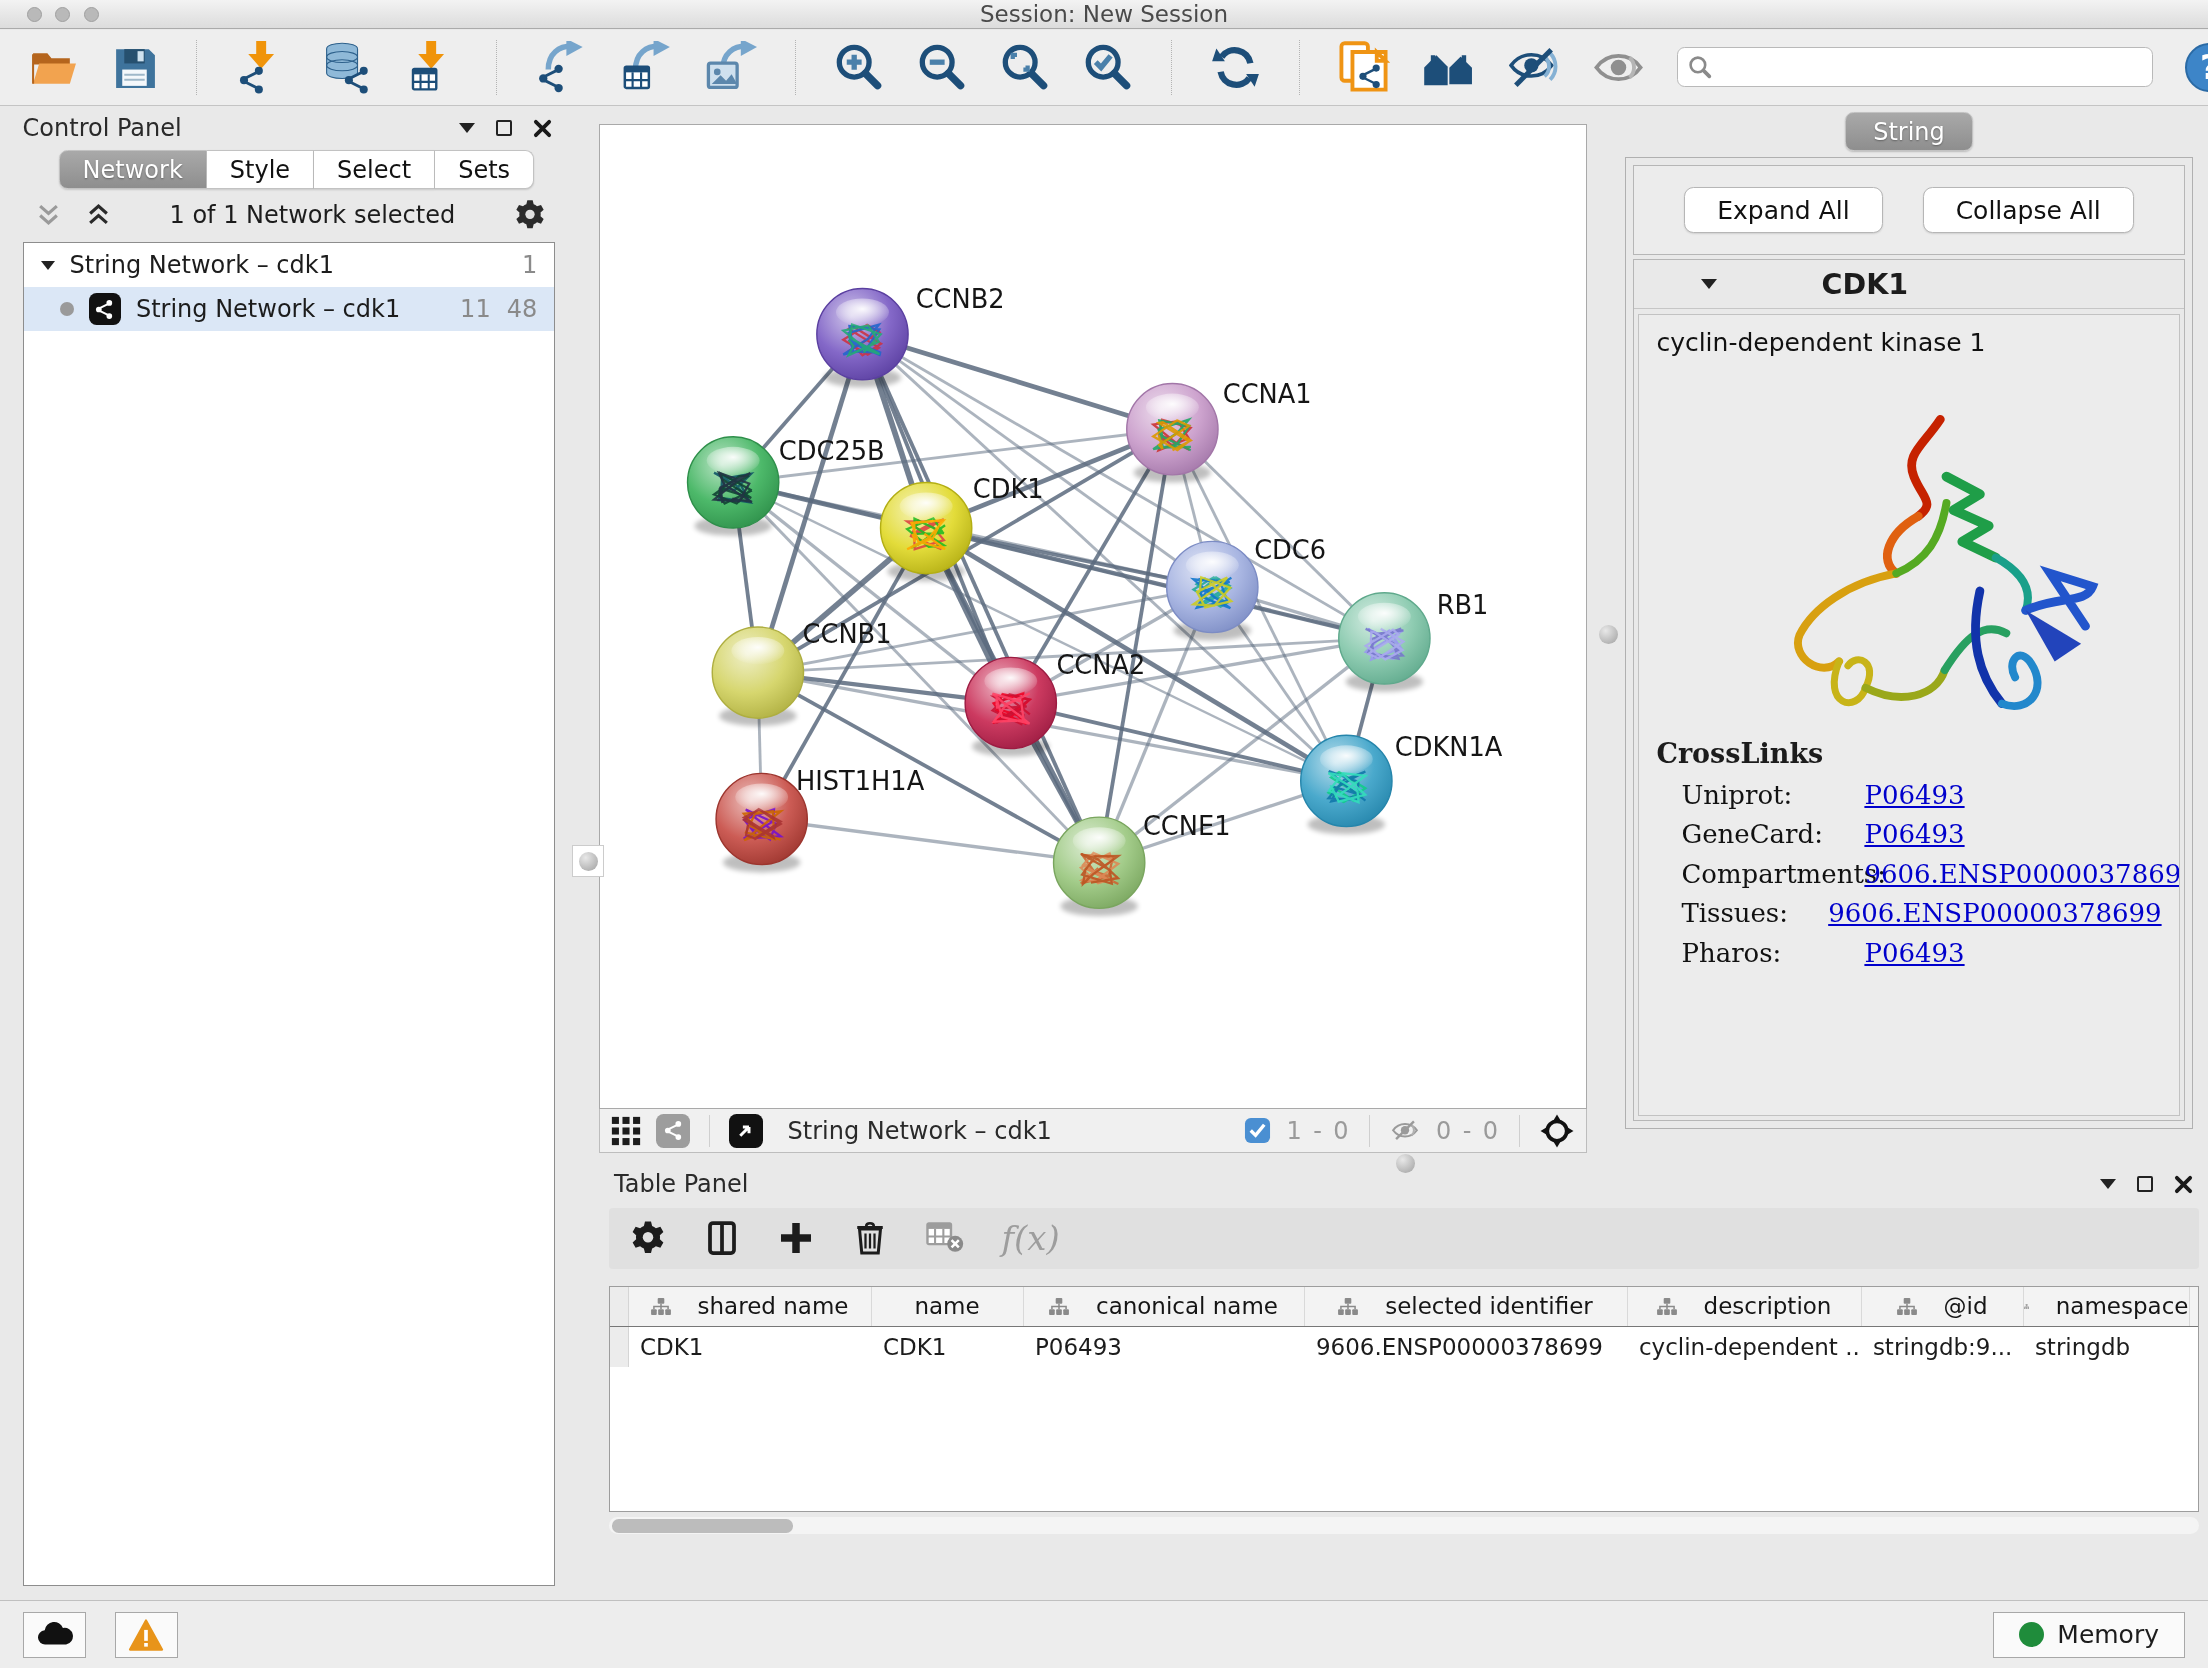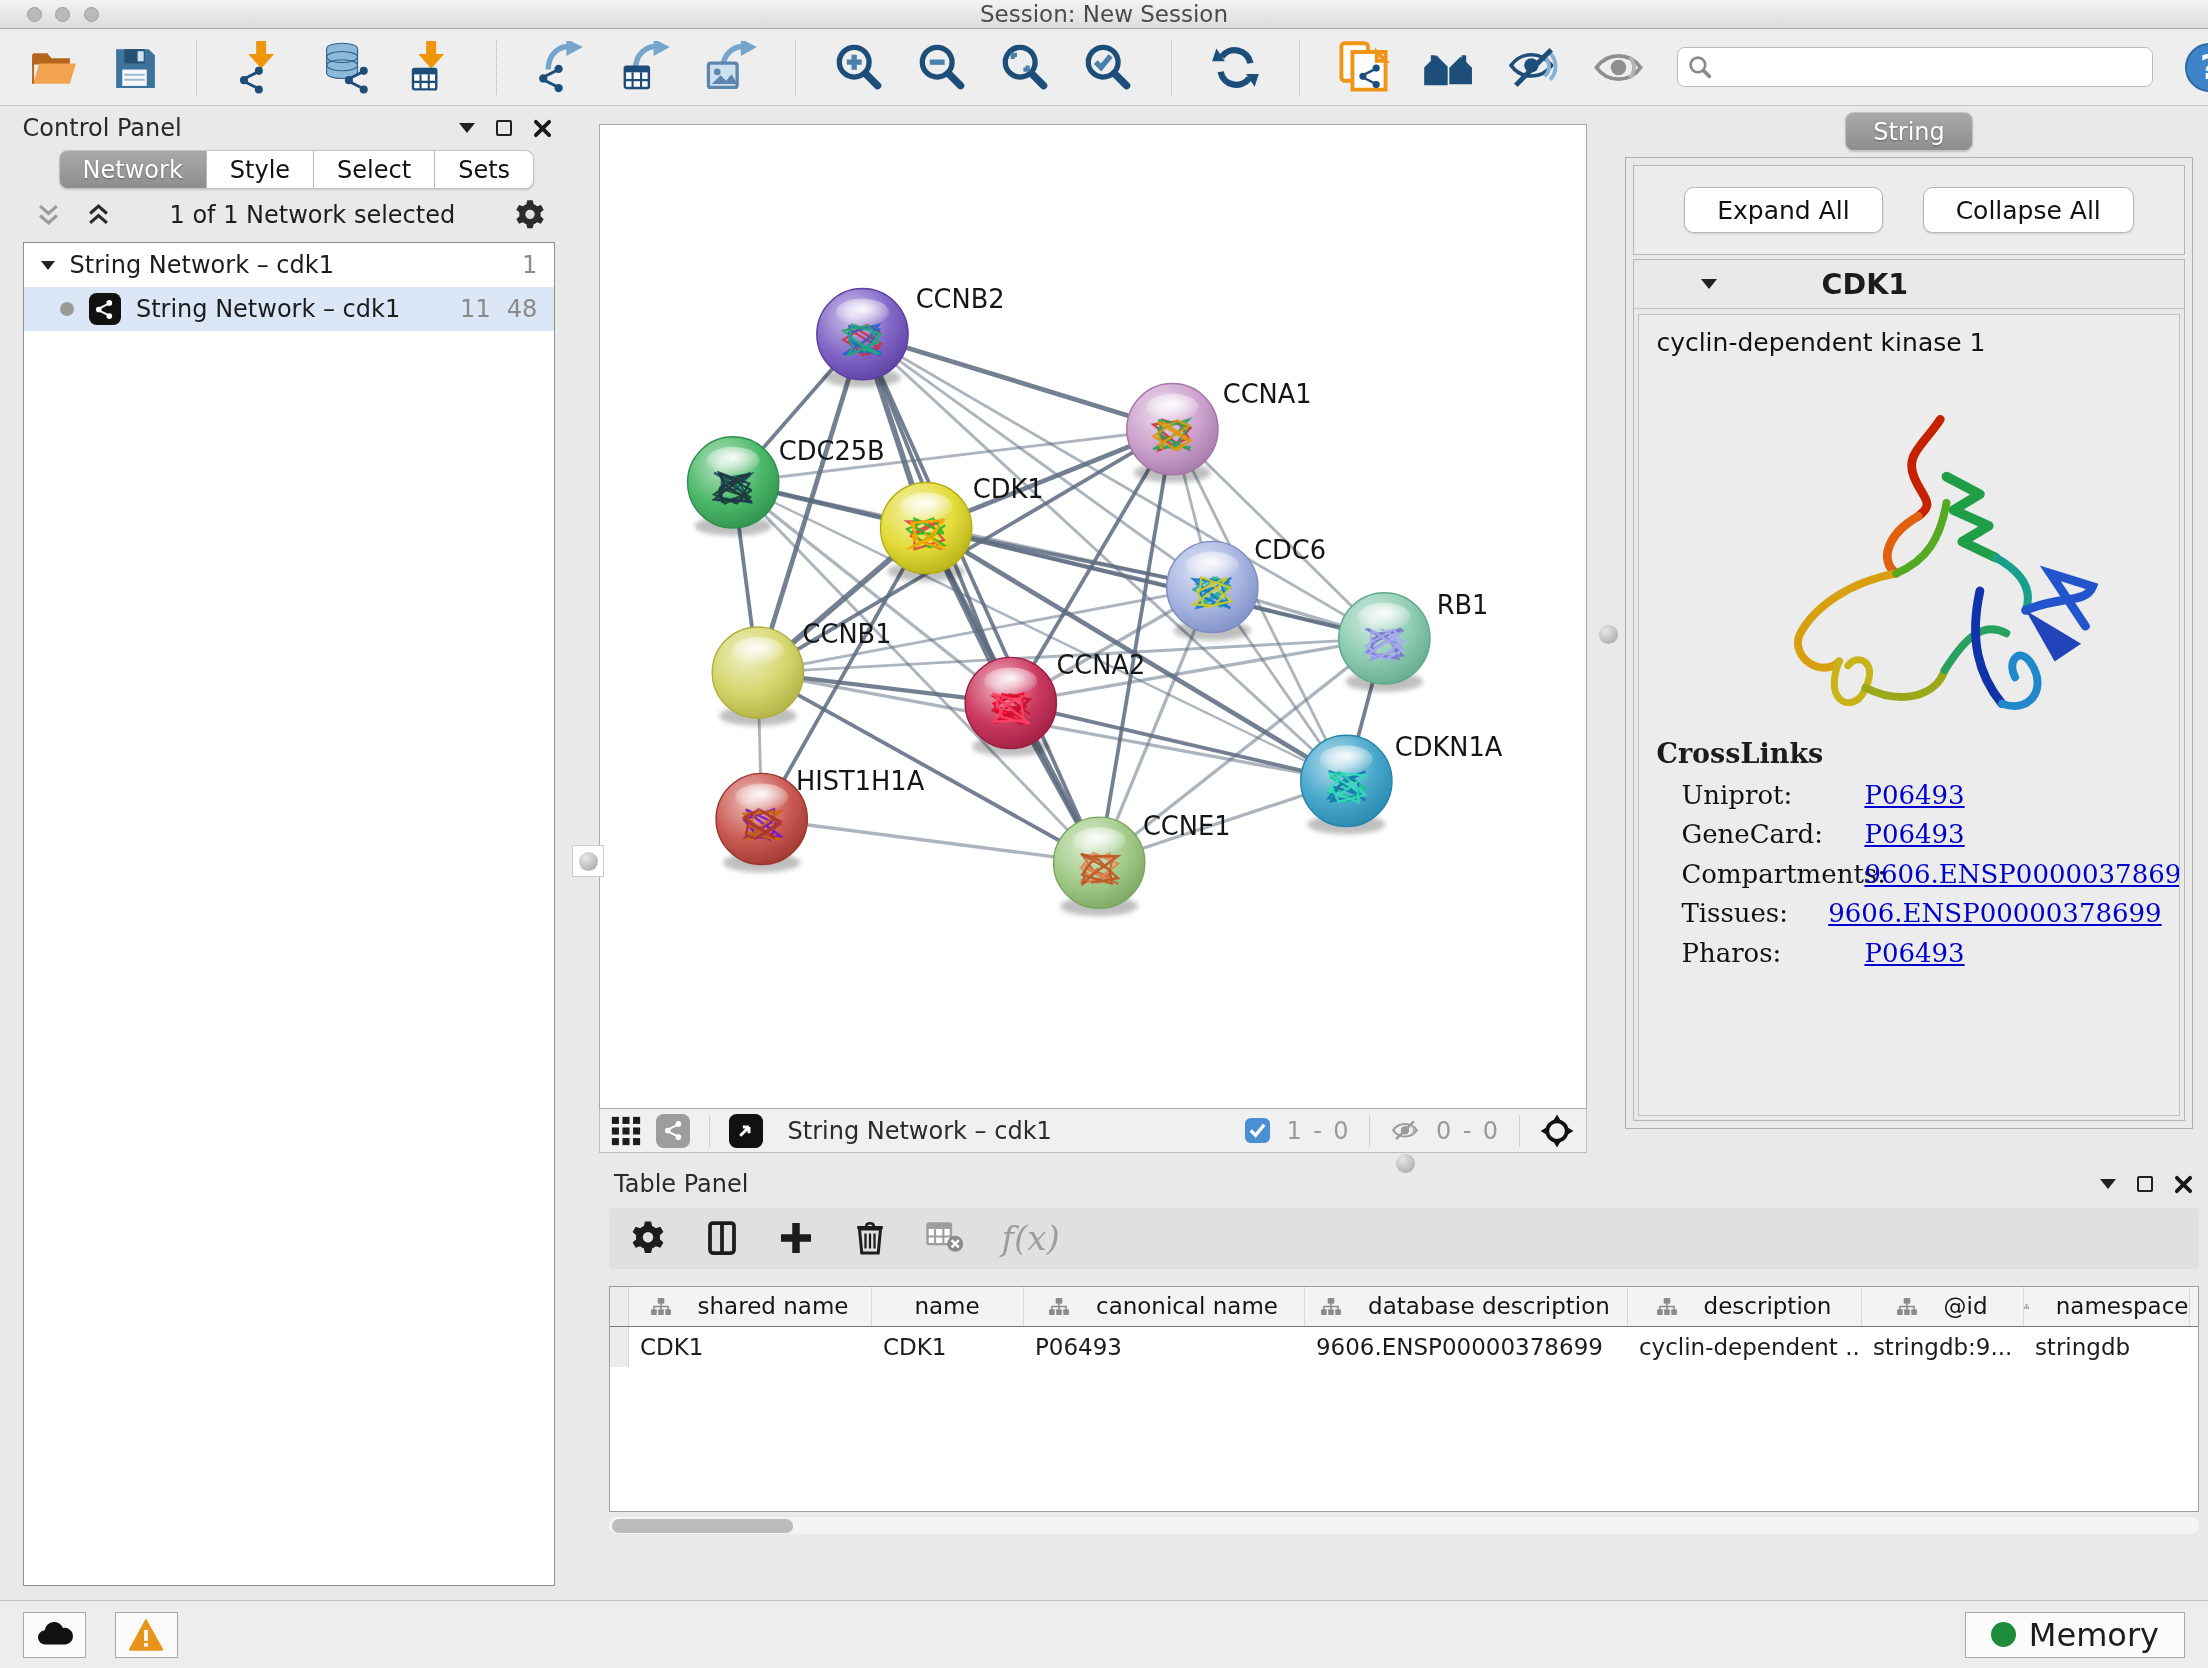--- a/index.html
+++ b/index.html
@@ -100,21 +100,21 @@
   .td { font-size:23px; display:flex; align-items:center; padding:0 11.4px; flex:0 0 auto; overflow:hidden; white-space:nowrap; }
   .hscroll { margin:5.7px 9.5px 0 9.5px; height:17px; background:#f4f4f4; border-radius:8.6px; position:relative; }
   .hthumb { position:absolute; left:3.8px; top:1.9px; width:181px; height:13.3px; background:#bcbcbc; border-radius:6.7px; }
   .tp-tabs { display:flex; justify-content:center; margin-top:13.3px; }
 
   
   .statusbar { position:absolute; left:0; top:1600px; width:2208px; height:68px; background:#ededed; border-top:1px solid #c0c0c0;
     display:flex; align-items:center; padding:0 23px; gap:28.5px; }
   .sqbtn { width:63px; height:46px; background:#fafafa; border:1.9px solid #a8a8a8; display:flex; align-items:center; justify-content:center; }
   .membtn { margin-left:auto; height:46px; background:#fafafa; border:1.9px solid #a8a8a8; display:flex; align-items:center;
-    gap:13.3px; padding:0 25px; font-size:32px; }
+    gap:13.3px; padding:0 25px; font-size:25px; }
   .greendot { width:25px; height:25px; border-radius:50%; background:#1f8c3b; }
 
   
   .handle { position:absolute; width:32px; height:32px; background:#fff; border:1px solid #ccc; display:flex; align-items:center; justify-content:center; }
   .handle .knob { width:19px; height:19px; border-radius:50%; background:radial-gradient(circle at 35% 30%, #e8e8e8, #9f9f9f); }
   .handle.round { background:transparent; border:none; }
 
   svg { display:block; }
   text { font-family:"DejaVu Sans","Liberation Sans",sans-serif; }
 </style>
@@ -776,21 +776,21 @@
         <div class="th" style="width: 281px;">
           <svg width="20" height="17" viewBox="0 0 21 18">
             <use href="#sym-minitree"></use>
           </svg>
           <span>canonical name</span>
         </div>
         <div class="th" style="width: 323px;">
           <svg width="20" height="17" viewBox="0 0 21 18">
             <use href="#sym-minitree"></use>
           </svg>
-          <span>database description</span>
+          <span>selected identifier</span>
         </div>
         <div class="th" style="width: 234px;">
           <svg width="20" height="17" viewBox="0 0 21 18">
             <use href="#sym-minitree"></use>
           </svg>
           <span>description</span>
         </div>
         <div class="th" style="width: 162px;">
           <svg width="20" height="17" viewBox="0 0 21 18">
             <use href="#sym-minitree"></use>

